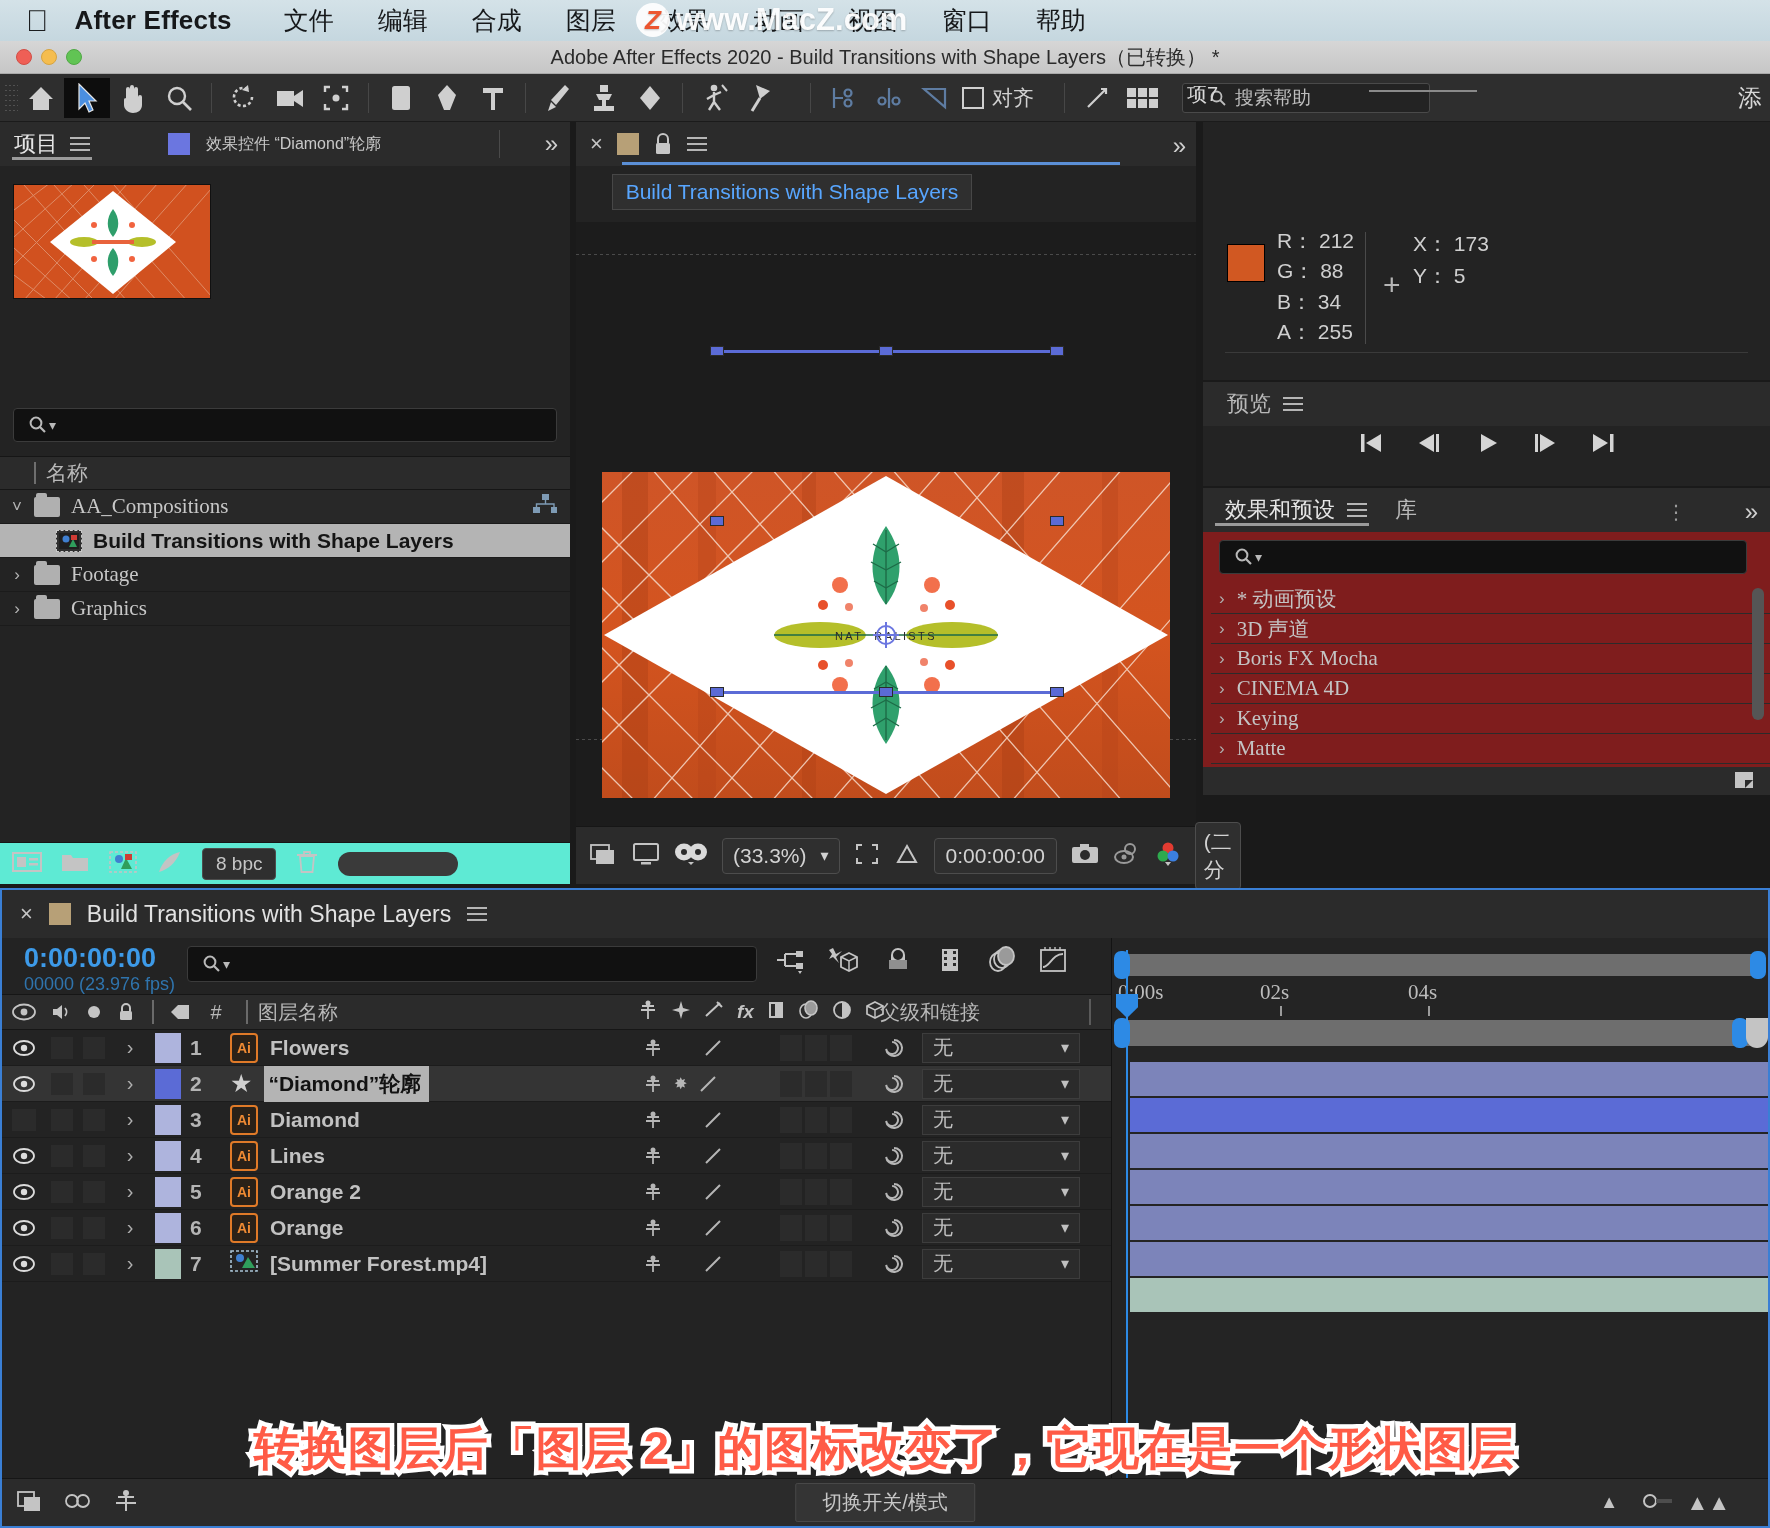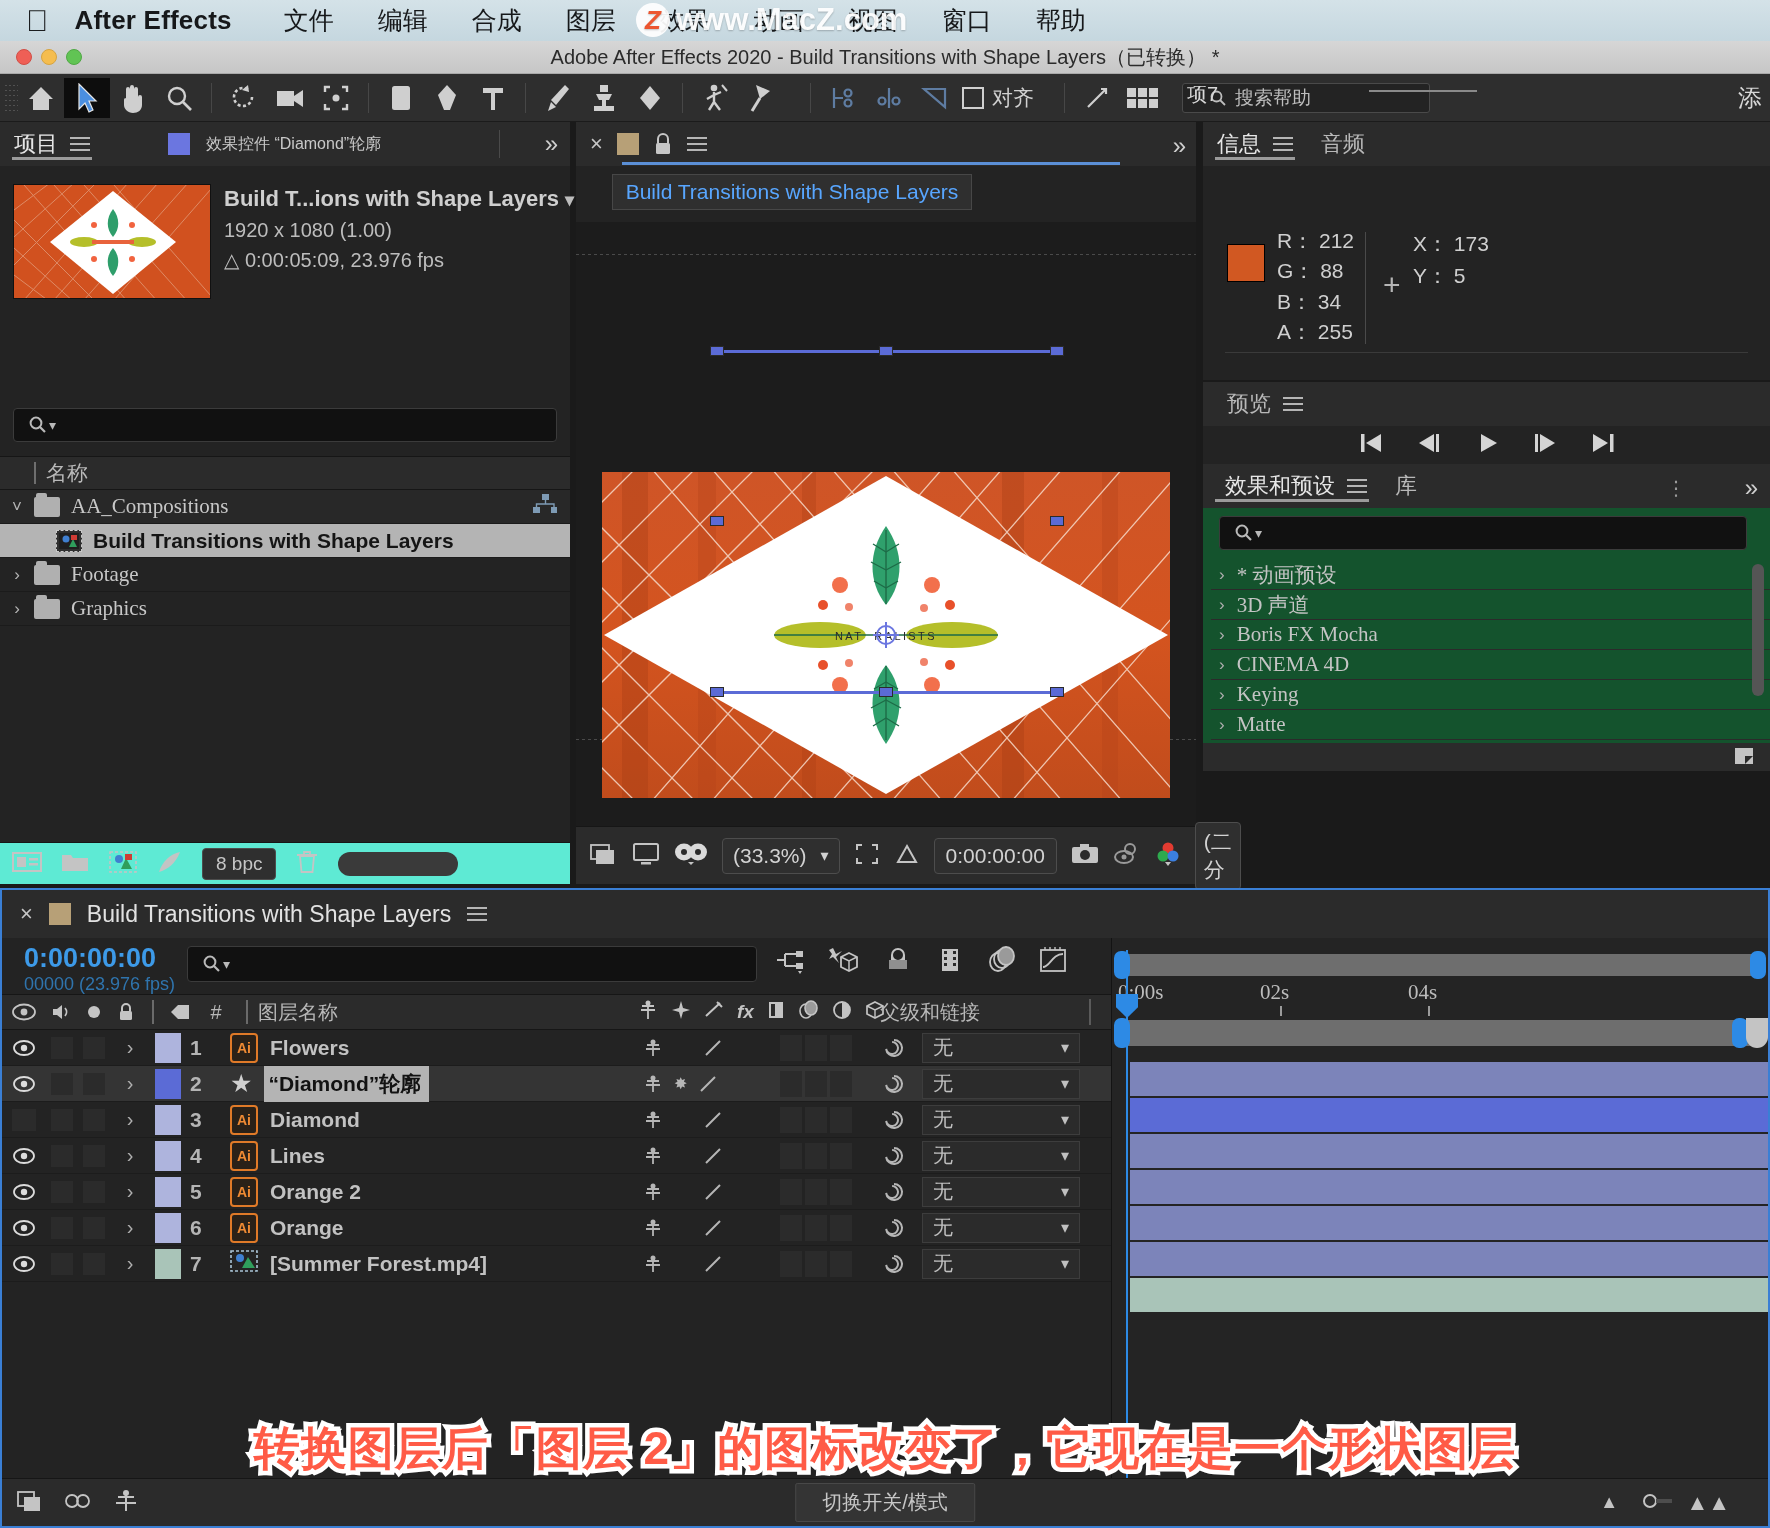--- a/index.html
+++ b/index.html
@@ -165,21 +165,21 @@
   #infoxy{ position:absolute; left:210px; top:54px; font-size:21px; color:#cfcfcf; line-height:1.5;}
   #infoplus{ position:absolute; left:180px; top:94px; font-size:30px; color:#b5b5b5;}
   #infohr{ position:absolute; left:22px; top:178px; right:22px; height:1px; background:#3a3a3a;}
 
   
   #preview{ left:1203px; top:382px; width:567px; height:104px; background:#232323;}
   #pvbtns{ position:absolute; left:0; top:48px; width:100%; display:flex; justify-content:center; gap:30px;
       color:#d4d4d4; }
 
   
-  #fx{ left:1203px; top:464px; width:567px; height:307px; background:#14532d;}
+  #fx{ left:1203px; top:488px; width:567px; height:307px; background:#7f1d1d;}
   #fxsearch{
     position:absolute; left:16px; top:52px; width:528px; height:34px;
     background:#111; border:1px solid #3b3b3b; border-radius:4px; display:flex;align-items:center;padding-left:14px;
   }
   #fxlist{ position:absolute; left:8px; top:96px; right:0; bottom:28px; overflow:hidden;}
   .fxrow{ height:30px; display:flex; align-items:center; gap:12px; padding-left:8px;
     border-bottom:1px solid #2b2b2b; font-size:21px; color:#c4c4c4; font-family:"Liberation Serif", serif;}
   .fxrow .cv{ font-size:17px; color:#b0b0b0; font-family:"Liberation Sans",sans-serif;}
   #fxscroll{ position:absolute; right:6px; top:100px; width:12px; height:132px; background:#555; border-radius:6px;}
   #fxbottom{ position:absolute; left:0; bottom:0; right:0; height:28px; background:#2b2b2b; }
@@ -459,28 +459,20 @@
           <path d="M99 91 C92 82 92 71 99 63 C106 71 106 82 99 91Z" fill="#2e9e6b"></path>
           <ellipse cx="70" cy="57" rx="14" ry="5" fill="#b5bf2a"></ellipse>
           <ellipse cx="128" cy="57" rx="14" ry="5" fill="#b5bf2a"></ellipse>
           <circle cx="80" cy="40" r="3" fill="#f1633f"></circle>
           <circle cx="118" cy="40" r="3" fill="#f1633f"></circle>
           <circle cx="80" cy="74" r="3" fill="#f1633f"></circle>
           <circle cx="118" cy="74" r="3" fill="#f1633f"></circle>
           <rect x="78" y="55" width="42" height="4" fill="#e8633c"></rect>
         </g>
       </svg>
-    </div>
-    <div id="projmeta">
-      <div class="t1">
-        <span>Build T...ions with Shape Layers</span>
-        <span style="color:#bdbdbd;font-size:18px;">▾</span>
-      </div>
-      <div class="t2">1920 x 1080 (1.00)</div>
-      <div class="t3">△ 0:00:05:09, 23.976 fps</div>
     </div>
 
     <div id="projsearch">
       <svg width="20" height="20" viewBox="0 0 20 20">
           <circle cx="8" cy="8" r="5.4" fill="none" stroke="#b9b9b9" stroke-width="2"></circle>
           <line x1="12" y1="12" x2="17" y2="17" stroke="#b9b9b9" stroke-width="2.2"></line>
         </svg>
       <span style="color:#b9b9b9;font-size:14px;margin-left:1px;">▾</span>
     </div>
 
@@ -728,33 +720,20 @@
           <circle cx="8" cy="15" r="5.5" fill="#2eaa4e"></circle>
           <circle cx="18" cy="15" r="5.5" fill="#3b7fe0"></circle>
           <path d="M10 21 L16 21 L13 25Z" fill="#c4c4c4"></path>
         </svg>
     </span>
     <span class="resbox">(二分</span>
   </div>
 </div>
 
 <div class="panel" id="info">
-  <div class="panelhead">
-    <div class="ptab active">
-      <span>信息</span>
-      <span class="hamb">
-          <b></b>
-          <b></b>
-          <b></b>
-        </span>
-    </div>
-    <div class="ptab">
-      <span>音频</span>
-    </div>
-  </div>
   <div id="infobody">
     <div id="infoswatch"></div>
     <div id="infovals">
       <div><span>R：</span> <span>212</span></div>
       <div><span>G：</span> <span>88</span></div>
       <div><span>B：</span> <span>34</span></div>
       <div><span>A：</span> <span>255</span></div>
     </div>
     <div id="infodiv"></div>
     <div id="infoplus">+</div>

